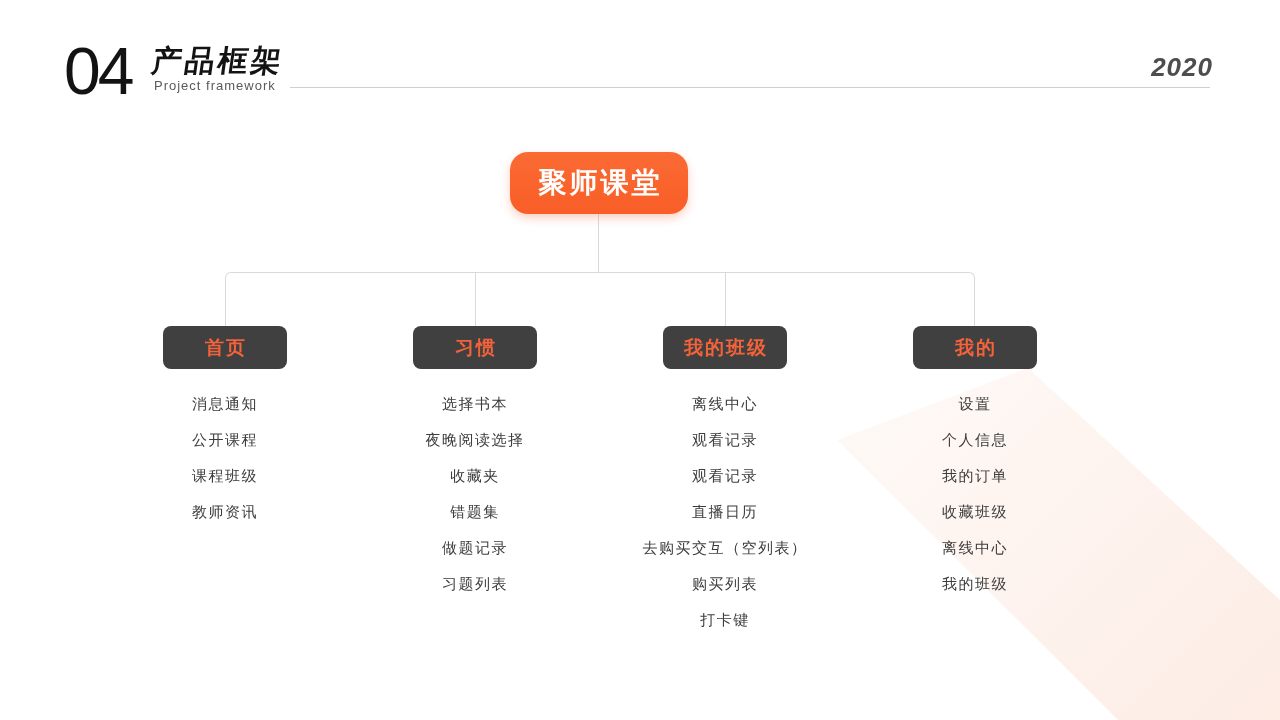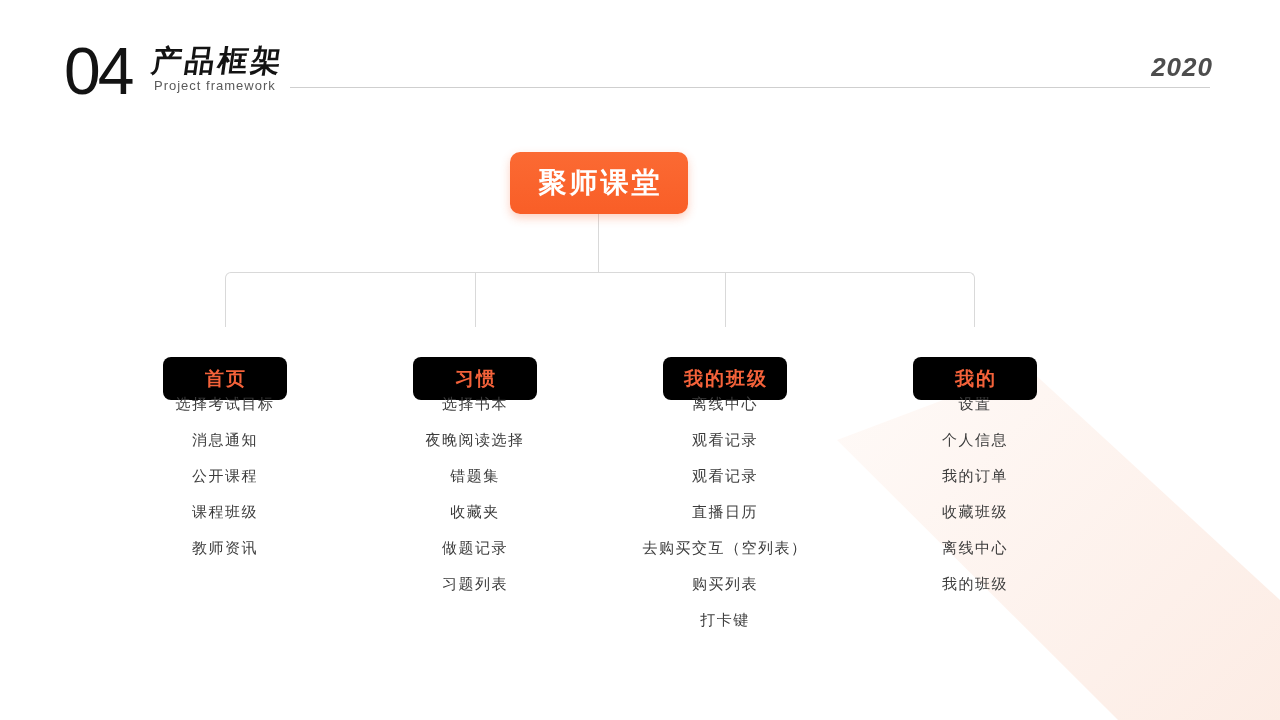--- a/index.html
+++ b/index.html
@@ -63,33 +63,32 @@
   .stub{
     position:absolute;top:272px;width:1px;height:55px;background:#d9d9d9;
   }
   .stub-b1{left:475px;}
   .stub-b2{left:725px;}
 
   
   .root-node{
     position:absolute;left:510px;top:152px;width:178px;height:62px;
     background:linear-gradient(180deg,#fb6a33,#f95e27);
-    border-radius:10px;
+    border-radius:18px;
     box-shadow:0 4px 10px rgba(249,99,50,.30);
     color:#ffffff;font-size:28px;font-weight:bold;letter-spacing:3px;
     display:flex;align-items:center;justify-content:center;
     text-indent:3px;
   }
   .branch-node{
     position:absolute;top:326px;width:124px;height:43px;
-    background:#000000;border-radius:8px;
+    background:#404040;border-radius:8px;
     color:#f4623a;font-size:19px;font-weight:bold;letter-spacing:2px;
     display:flex;align-items:center;justify-content:center;
     text-indent:2px;
-    margin-top:31px;
   }
   .branch-0{left:163px;}
   .branch-1{left:413px;}
   .branch-2{left:663px;}
   .branch-3{left:913px;}
 
   
   .leaf-col{
     position:absolute;top:386px;width:240px;
     text-align:center;
@@ -123,31 +122,30 @@
   <div class="stub stub-b2"></div>
 
   <div class="root-node">聚师课堂</div>
 
   <div class="branch-node branch-0">首页</div>
   <div class="branch-node branch-1">习惯</div>
   <div class="branch-node branch-2">我的班级</div>
   <div class="branch-node branch-3">我的</div>
 
   <div class="leaf-col col-0">
-      <div class="leaf-item">选择考试目标</div>
       <div class="leaf-item">消息通知</div>
       <div class="leaf-item">公开课程</div>
       <div class="leaf-item">课程班级</div>
       <div class="leaf-item">教师资讯</div>
     </div>
   <div class="leaf-col col-1">
       <div class="leaf-item">选择书本</div>
       <div class="leaf-item">夜晚阅读选择</div>
+      <div class="leaf-item">收藏夹</div>
       <div class="leaf-item">错题集</div>
-      <div class="leaf-item">收藏夹</div>
       <div class="leaf-item">做题记录</div>
       <div class="leaf-item">习题列表</div>
     </div>
   <div class="leaf-col col-2">
       <div class="leaf-item">离线中心</div>
       <div class="leaf-item">观看记录</div>
       <div class="leaf-item">观看记录</div>
       <div class="leaf-item">直播日历</div>
       <div class="leaf-item">去购买交互（空列表）</div>
       <div class="leaf-item">购买列表</div>

